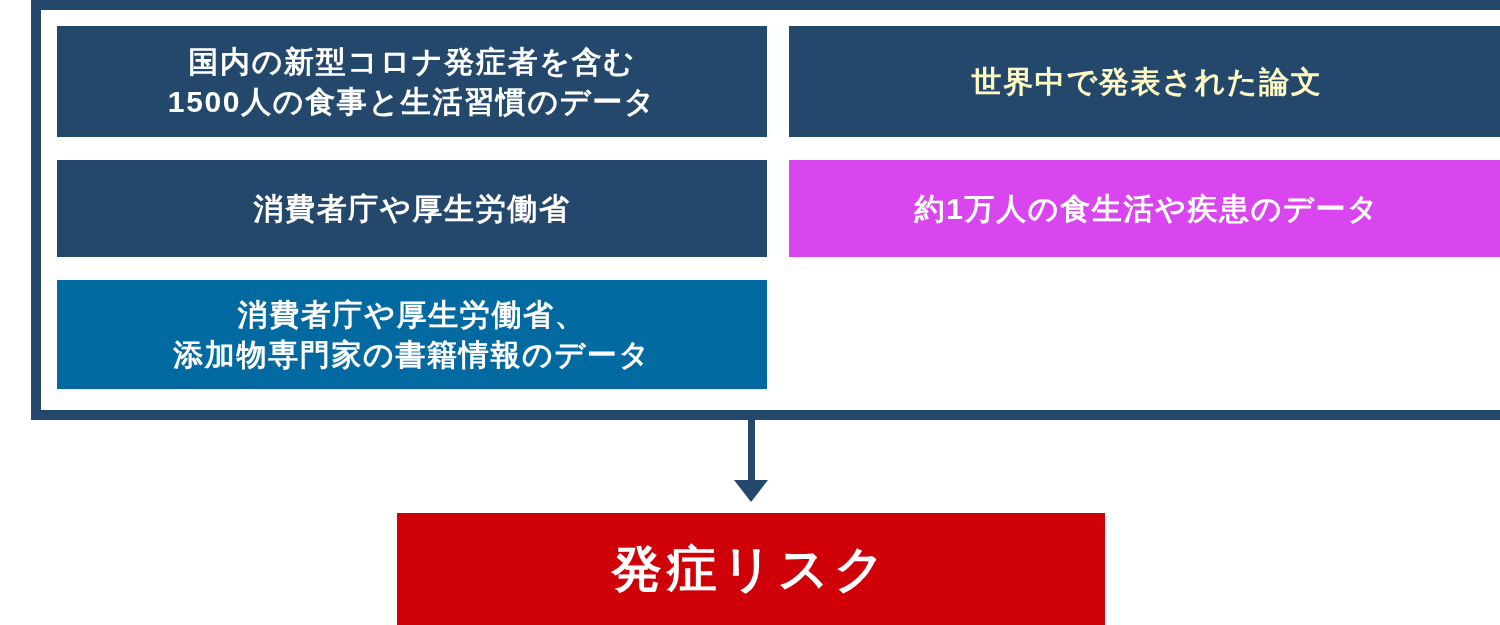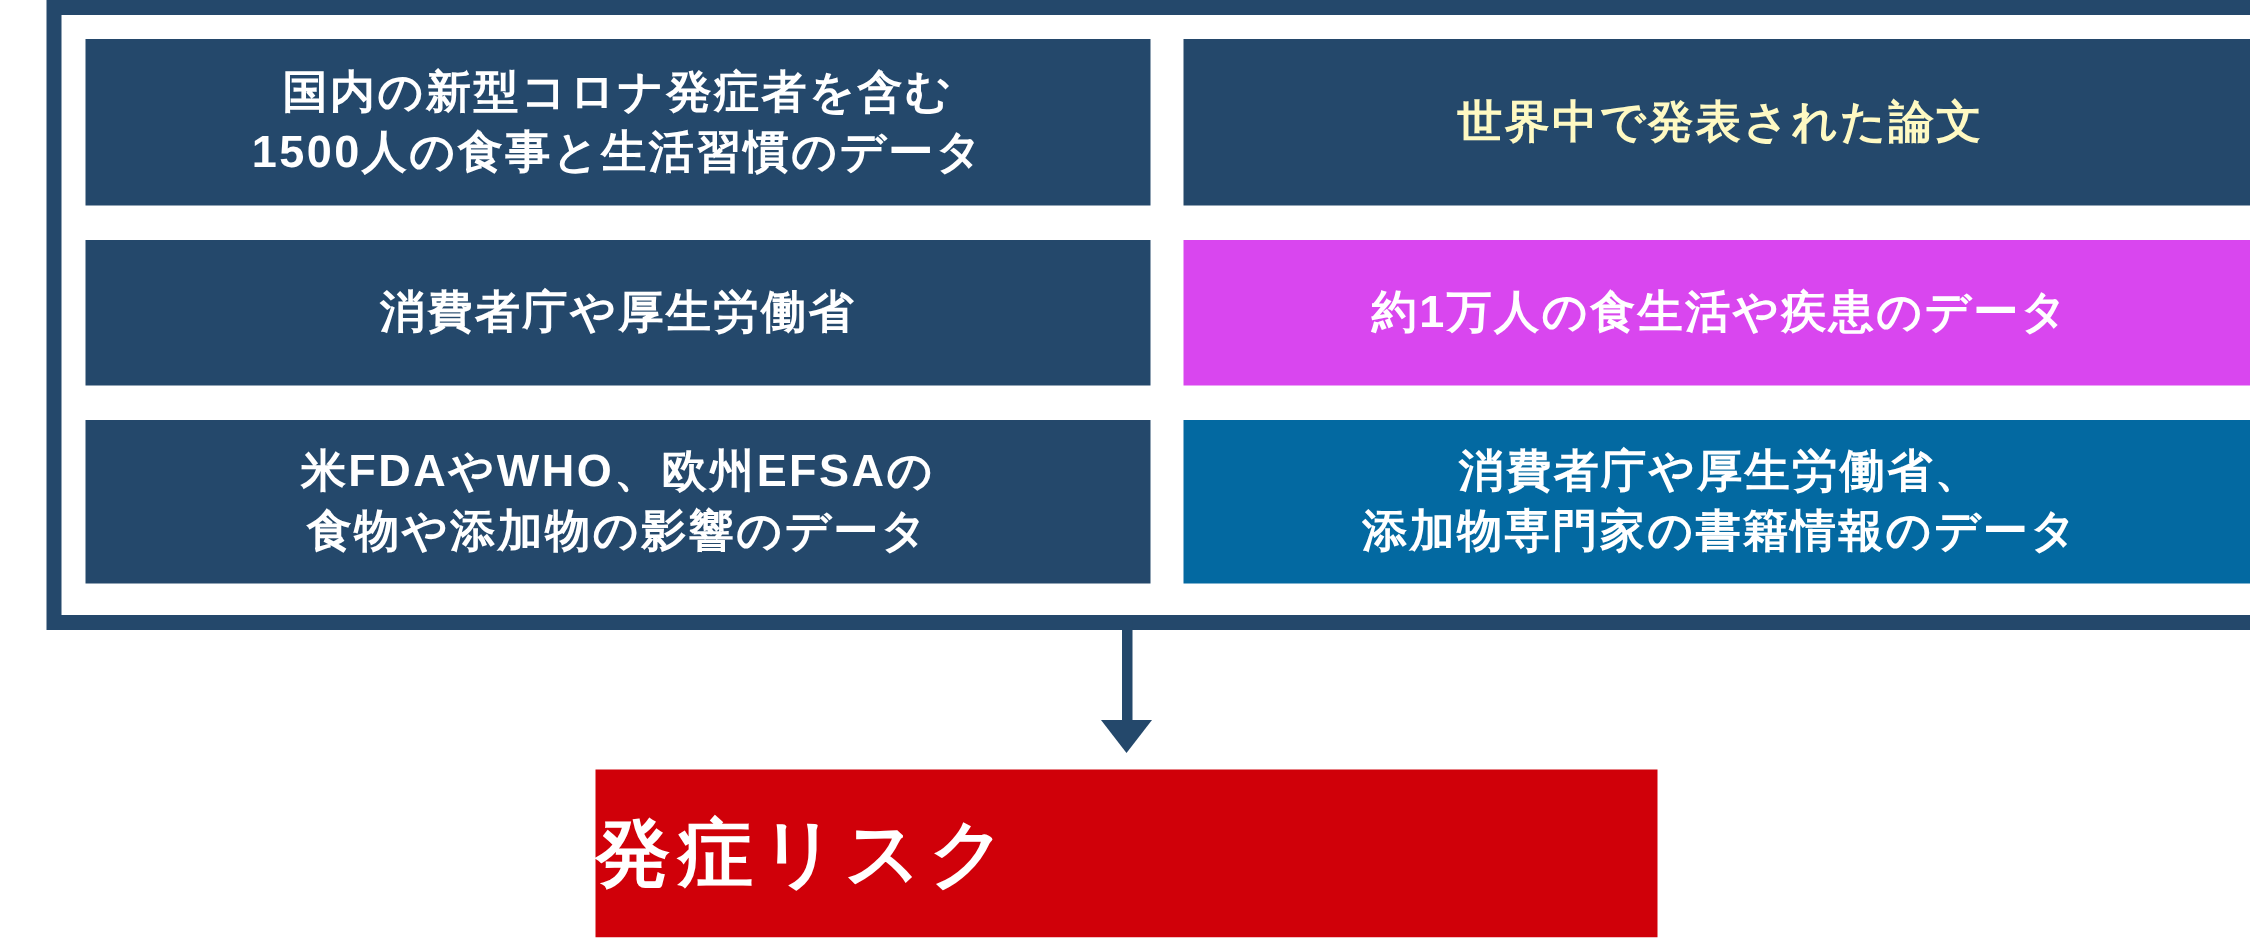--- a/index.html
+++ b/index.html
@@ -80,20 +80,21 @@
   #result-box {
     position: absolute;
     left: 397px;
     top: 513px;
     width: 708px;
     height: 112px;
     background: #D00009;
     color: #ffffff;
     display: flex;
     align-items: center;
+    justify-content: center;
   }
   #result-box .result-text {
     font-size: 50px;
     font-weight: 700;
     letter-spacing: 0.10em;
     line-height: 1.1;
   }
 </style>
 </head>
 <body>
@@ -113,24 +114,20 @@
       </div>
 
       <div class="source-box single" style="background: rgb(36, 72, 107); color: rgb(255, 255, 255);">
         <span class="box-text">消費者庁や厚生労働省</span>
       </div>
 
       <div class="source-box single" style="background: #d946ef; color: rgb(255, 255, 255); align-items: center;">
         <span class="box-text">約1万人の食生活や疾患のデータ</span>
       </div>
 
-      <div class="source-box" style="background: rgb(36, 72, 107); color: rgb(255, 255, 255);">
-        <span class="box-text">米FDAやWHO、欧州EFSAの
-食物や添加物の影響のデータ</span>
-      </div>
 
       <div class="source-box" style="background: #0369a1; color: rgb(255, 255, 255);">
         <span class="box-text">消費者庁や厚生労働省、
 添加物専門家の書籍情報のデータ</span>
       </div>
 
     </div>
   </div>
 
   <svg id="arrow" viewBox="0 0 66 96">

